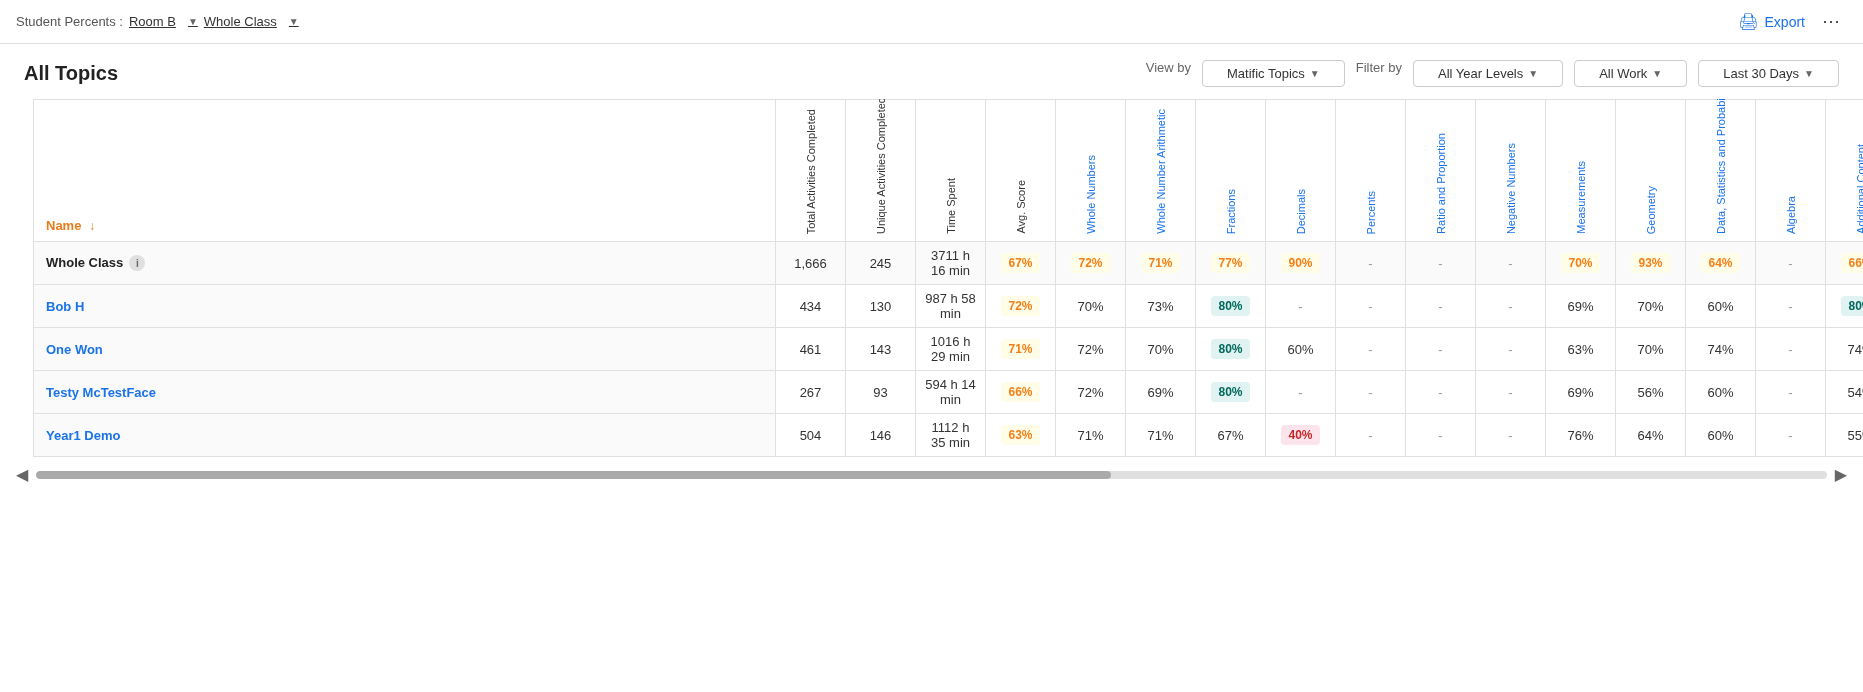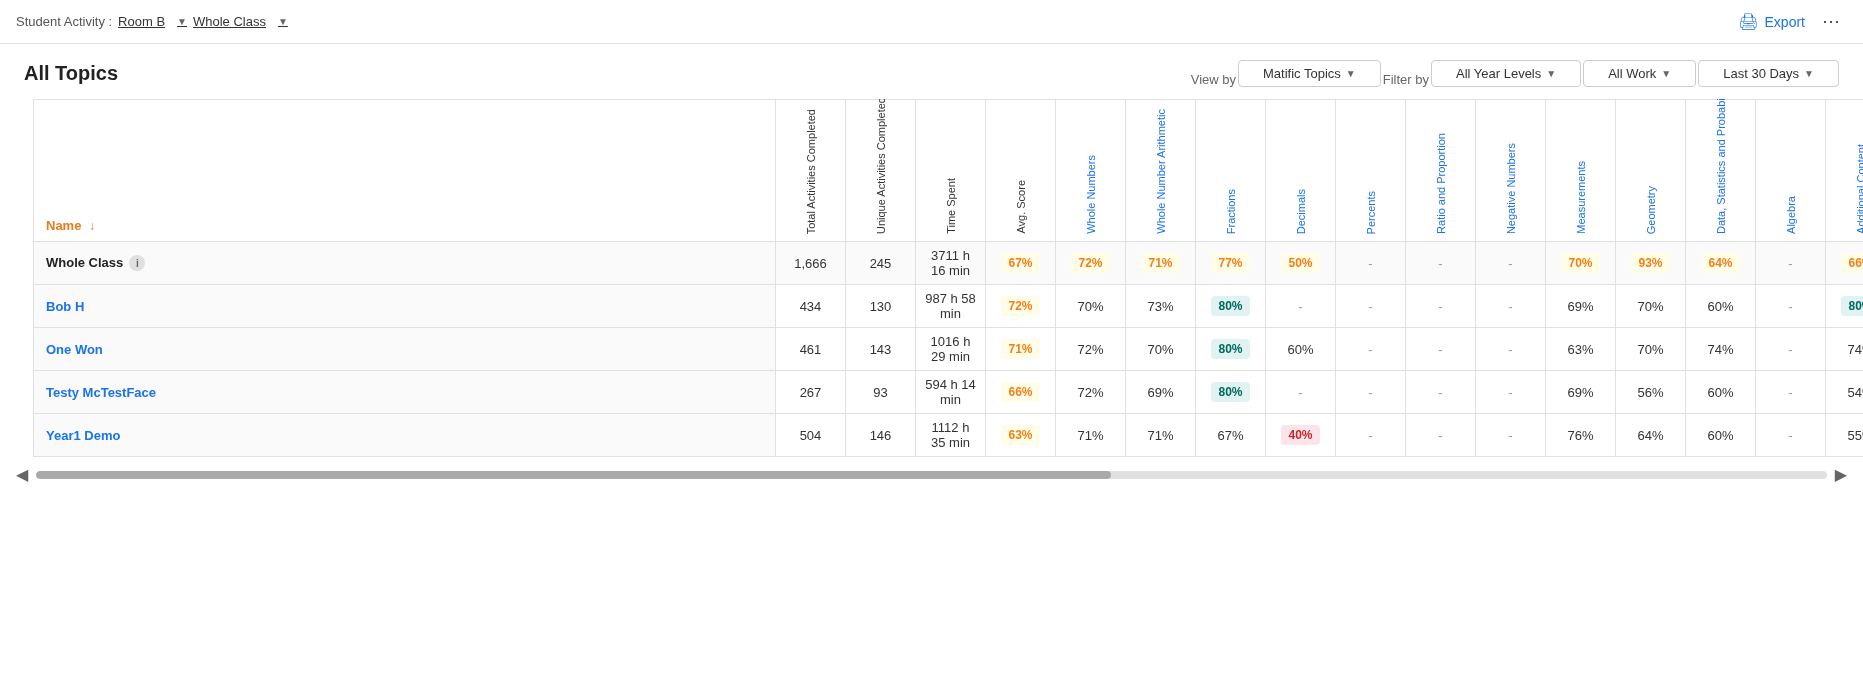--- a/index.html
+++ b/index.html
@@ -25,21 +25,21 @@
       width: 32px; height: 32px; display: flex; align-items: center; justify-content: center;
       border: none; background: none; cursor: pointer; color: #333; font-size: 18px;
     }
 
     
     .title-row {
       display: flex; align-items: center; justify-content: space-between;
       padding: 16px 24px 12px 24px;
     }
     .page-title { font-size: 20px; font-weight: 600; color: #222; }
-    .filter-row { display: flex; align-items: flex-end; gap: 2px; }
+    .filter-row { display: flex; align-items: flex-start; gap: 11px; }
     .filter-label { font-size: 13px; color: #666; }
     .filter-btn {
       display: flex; align-items: center; gap: 5px;
       border: 1px solid #ccc; border-radius: 4px; padding: 5px 24px;
       background: #fff; cursor: pointer; font-size: 13px; color: #333;
     }
     .filter-btn .caret { font-size: 10px; color: #666; }
 
     
     .table-container { padding: 0 0 0 0; overflow-x: auto; }
@@ -113,21 +113,21 @@
       width: 60%; height: 100%; background: #aaa; border-radius: 4px;
     }
 
     .name-sort-icon { font-size: 12px; margin-left: 4px; }
   </style>
 </head>
 <body>
 
 <div class="header">
   <div class="header-left">
-    <span>Student Activity :</span>
+    <span>Student Percents :</span>
     <button class="dropdown-btn">
       <span>Room B</span>
       <span class="arrow">▼</span>
     </button>
     <button class="dropdown-btn">
       <span>Whole Class</span>
       <span class="arrow">▼</span>
     </button>
   </div>
   <div class="header-right">
@@ -226,21 +226,21 @@
     <tbody id="table-body">
     <tr class="whole-class-row">
     <td class="name-cell">Whole Class<span class="info-icon">i</span></td>
     <td>1,666</td>
     <td>245</td>
     <td>3711 h 16 min</td>
     <td><span class="score-badge score-yellow">67%</span></td>
     <td><span class="score-badge score-yellow">72%</span></td>
     <td><span class="score-badge score-yellow">71%</span></td>
     <td><span class="score-badge score-yellow">77%</span></td>
-    <td><span class="score-badge score-yellow">50%</span></td>
+    <td><span class="score-badge score-yellow">90%</span></td>
     <td><span class="dash">-</span></td>
     <td><span class="dash">-</span></td>
     <td><span class="dash">-</span></td>
     <td><span class="score-badge score-yellow">70%</span></td>
     <td><span class="score-badge score-yellow">93%</span></td>
     <td><span class="score-badge score-yellow">64%</span></td>
     <td><span class="dash">-</span></td>
     <td><span class="score-badge score-yellow">66%</span></td>
   </tr>
         <tr>

